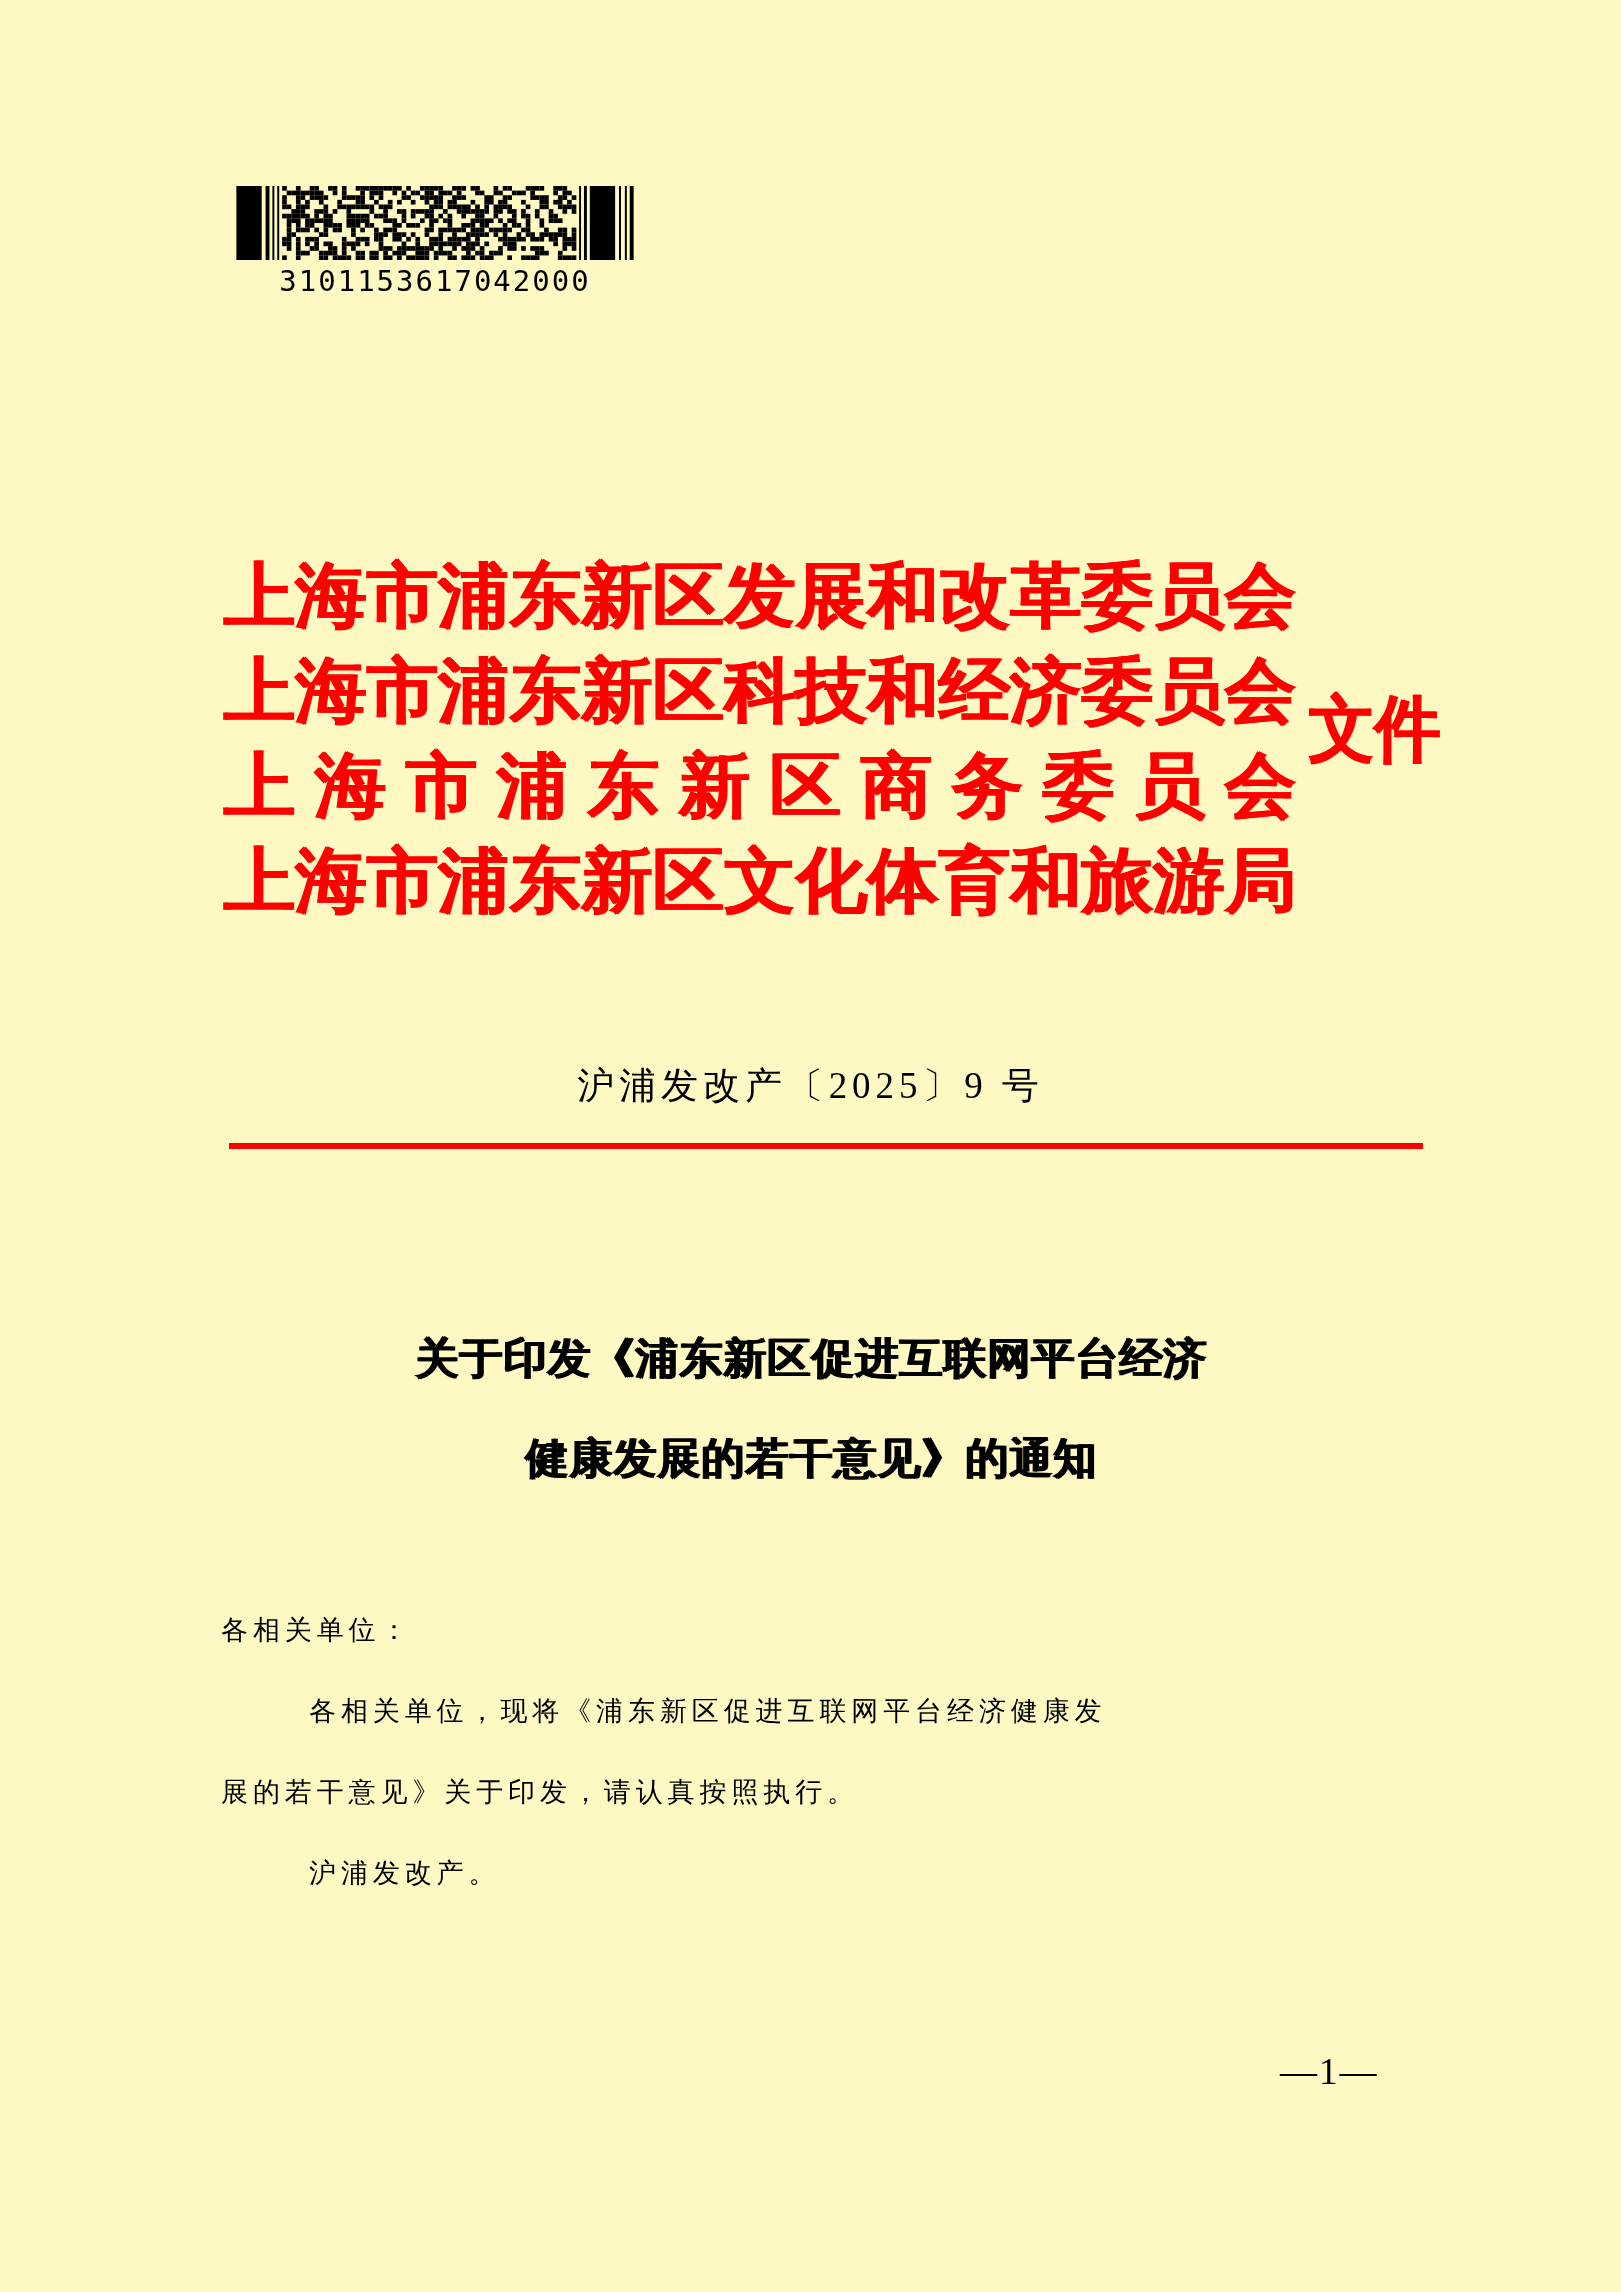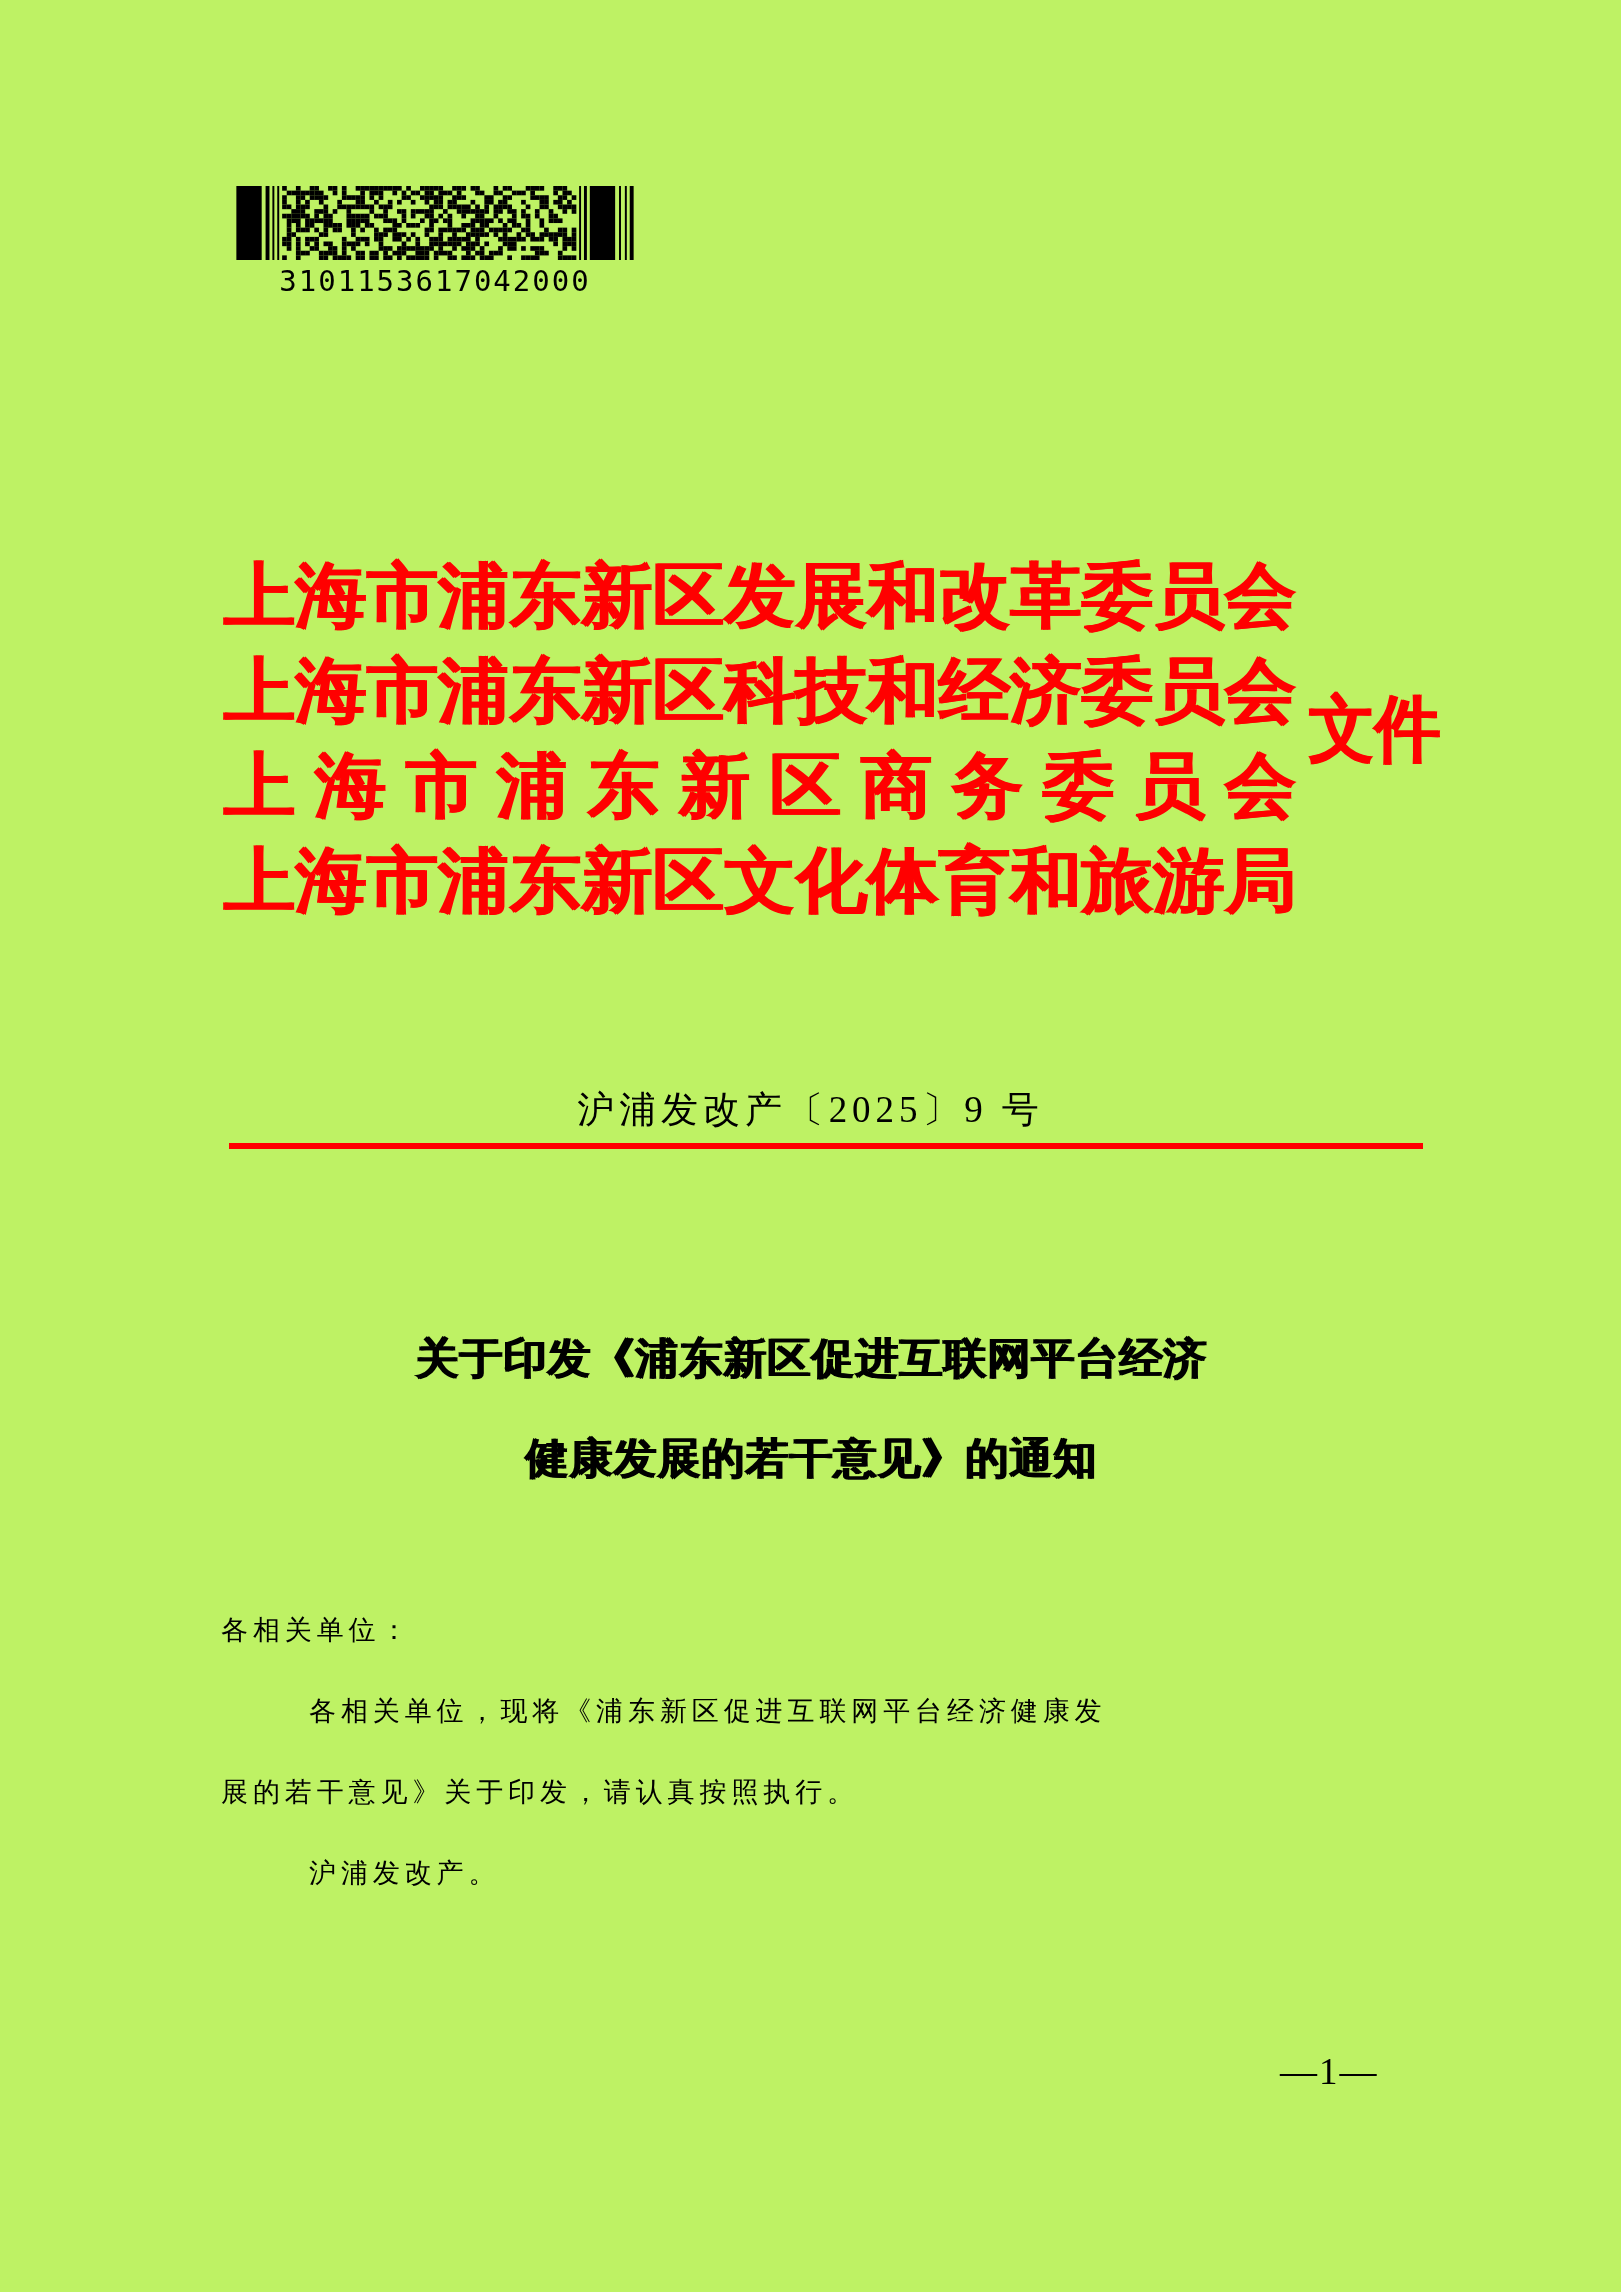--- a/index.html
+++ b/index.html
@@ -1,19 +1,19 @@
 <!DOCTYPE html>
 <html><head>
 <meta charset="utf-8">
 <style>
   html,body{margin:0;padding:0;background:#ffffff;}
   .page{
     position:relative;
     width:1621px;height:2293px;
-    background:#bef264;
+    background:#fef9c3;
     font-family:"Liberation Serif","DejaVu Serif",serif;
     color:#000;
     overflow:hidden;
   }
   
   .barcode-wrap{position:absolute;left:235px;top:186px;width:400px;}
   .barcode-img{width:400px;height:74px;}
   .barcode-num{
     margin-top:3.9px;text-align:center;
     font-family:"DejaVu Sans Mono","Liberation Mono",monospace;
@@ -32,21 +32,21 @@
   }
   .wenjian{
     position:absolute;left:1308px;top:686px;
     color:#ff0000;font-weight:bold;font-size:73px;line-height:88px;
     text-shadow:2px 0 0 currentColor;white-space:nowrap;
     transform:scaleX(0.9);transform-origin:left center;
   }
   
   .doc-number{
     position:absolute;left:0;top:1061px;width:1621px;
-    text-align:center;font-size:37px;letter-spacing:4.9px;white-space:nowrap;margin-top:24px;
+    text-align:center;font-size:37px;letter-spacing:4.9px;white-space:nowrap;
   }
   .red-rule{
     position:absolute;left:229px;top:1143px;width:1194px;height:5.9px;
     background:#ff0000;
   }
   
   .doc-title{
     position:absolute;left:0;top:1309px;width:1621px;
     text-align:center;font-weight:bold;
   }

